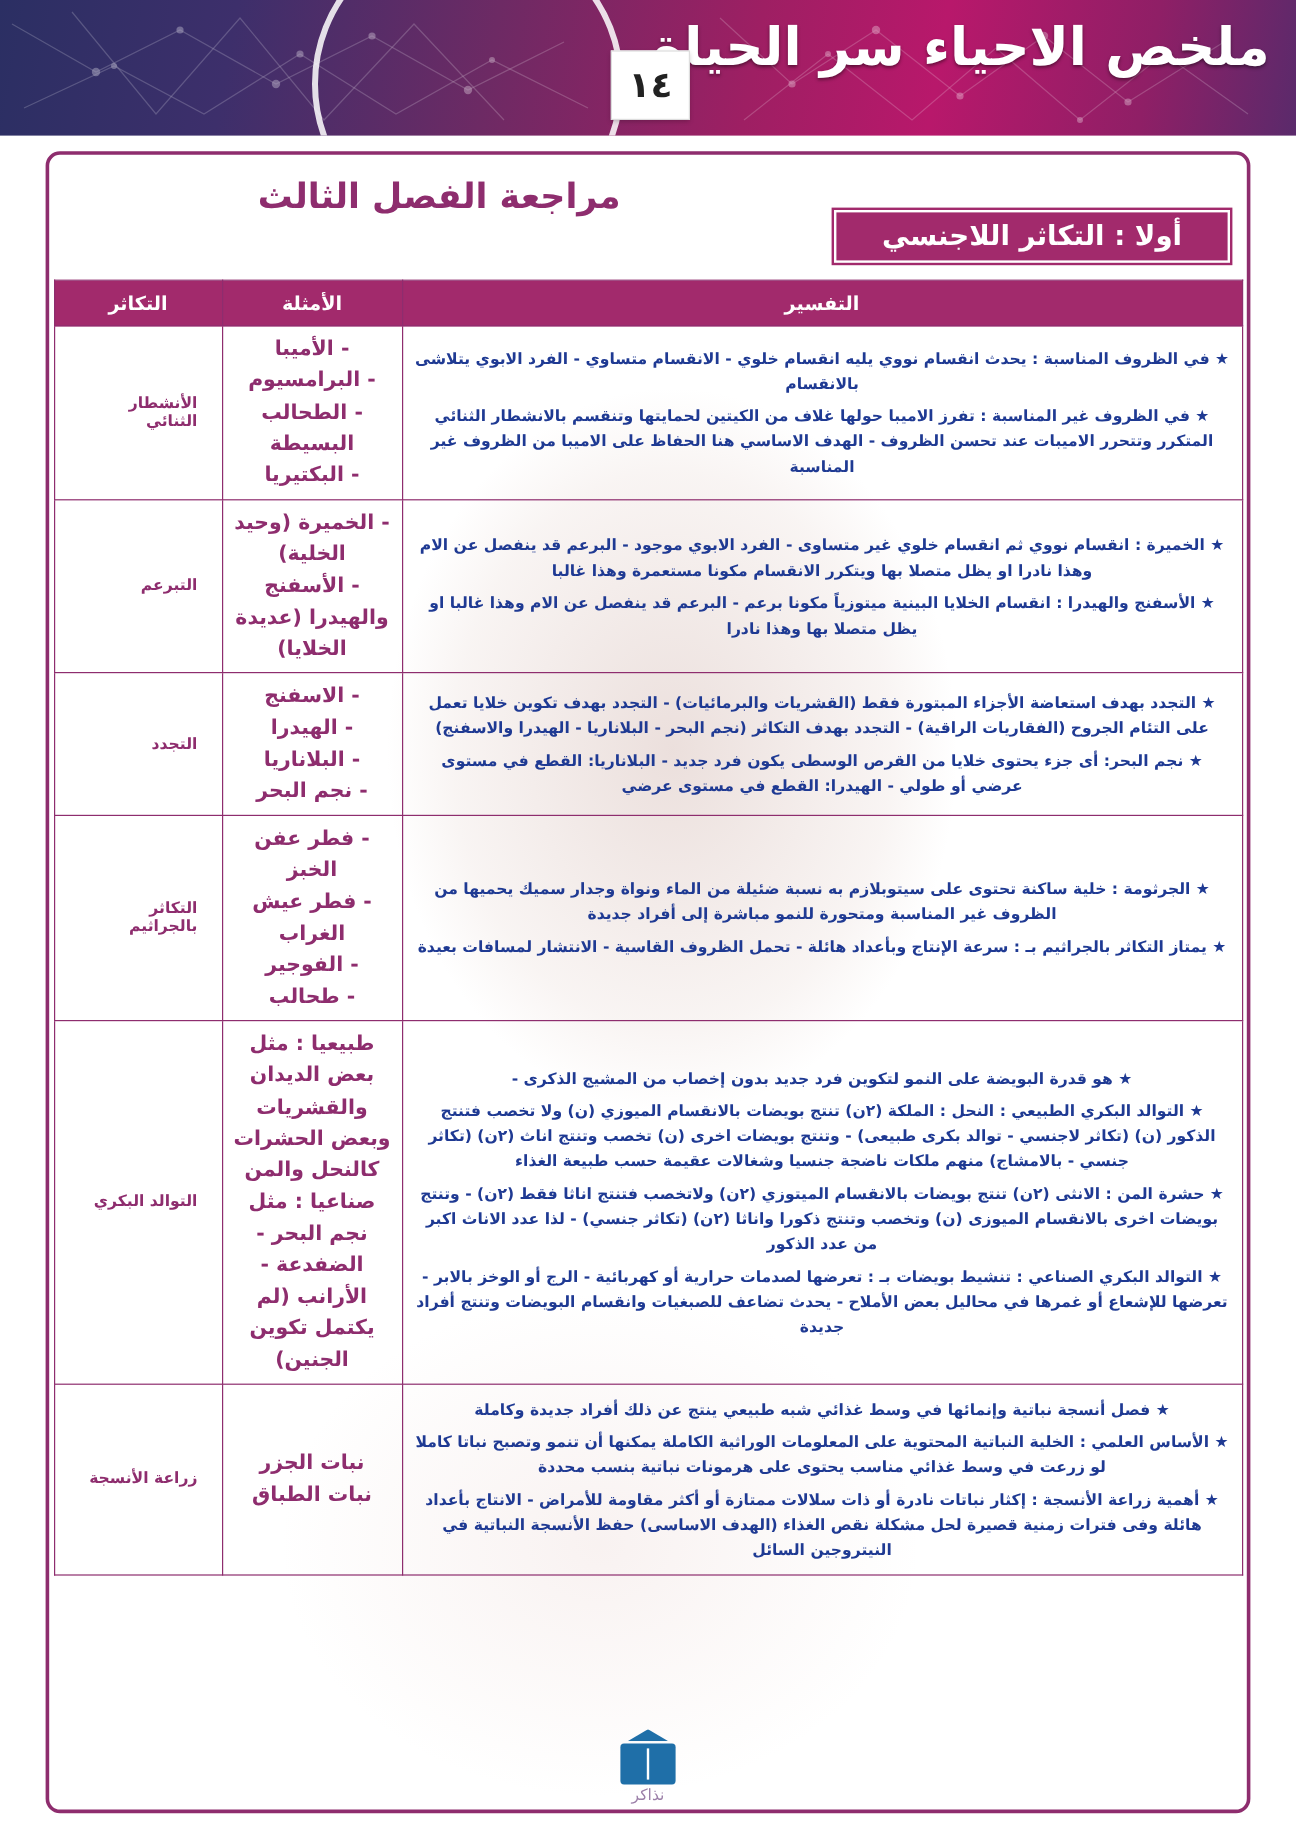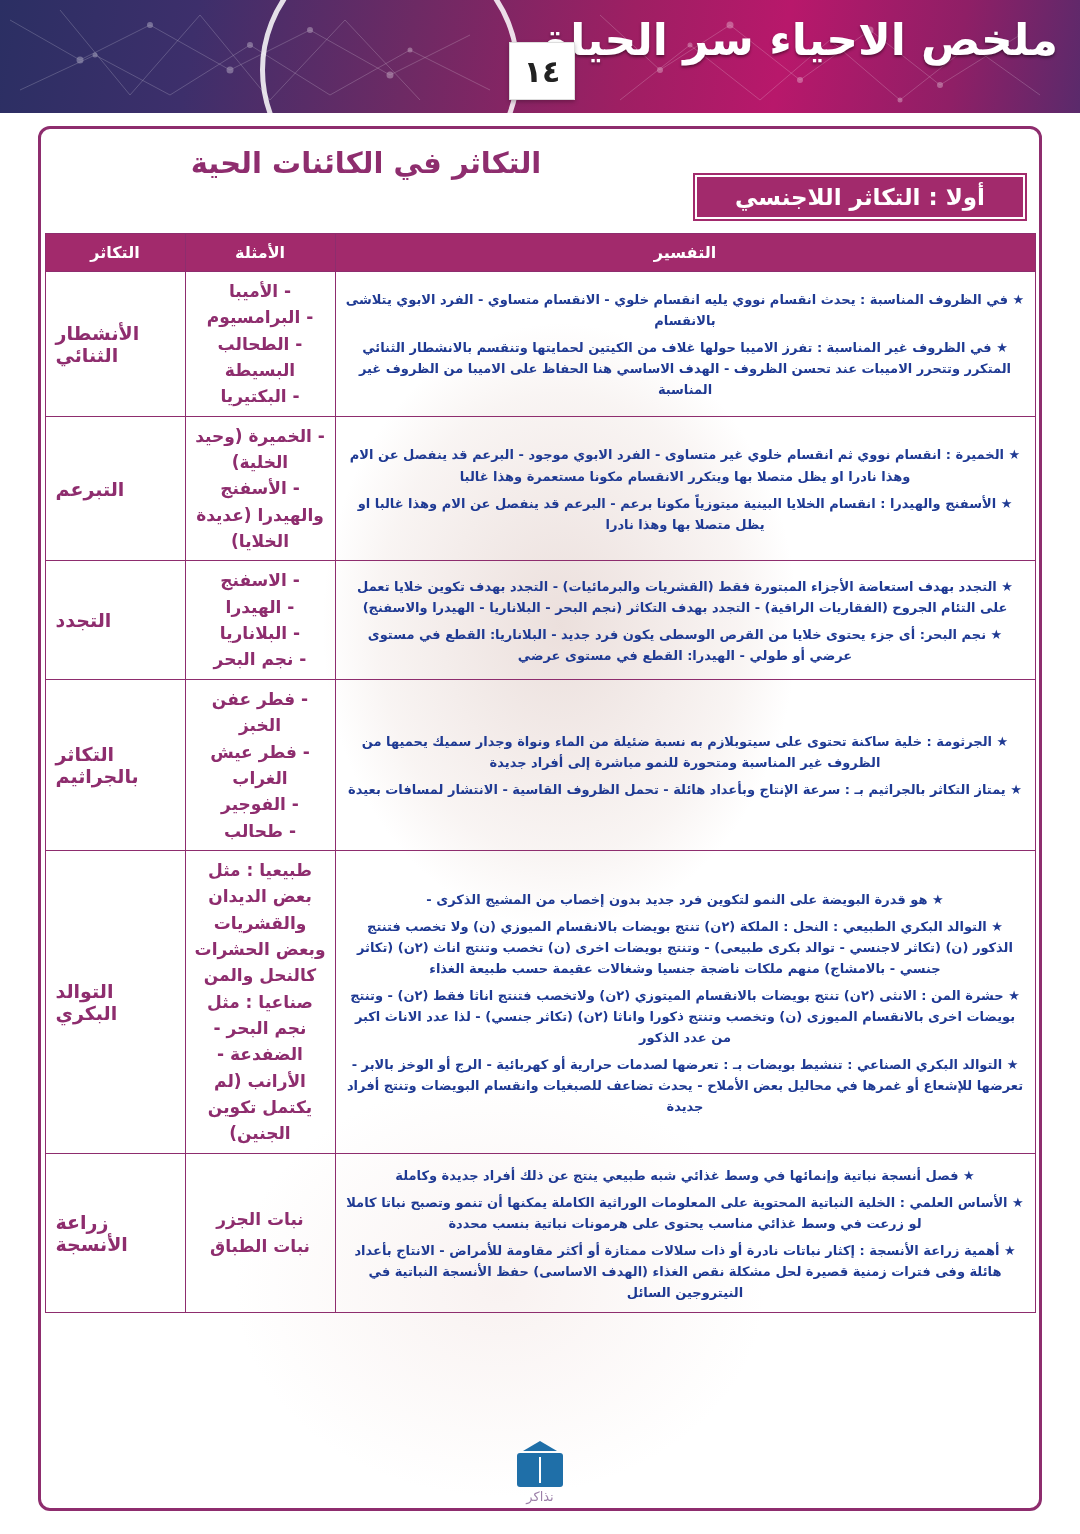--- a/index.html
+++ b/index.html
@@ -129,25 +129,25 @@
     font-size:16px;
     font-weight:bold;
     padding:7px 4px;
     height:38px;
   }
   col.c-exp { width:700px; }
   col.c-ex  { width:150px; }
   col.c-type{ width:140px; }
 
   td.type {
-    text-align:left;
+    text-align:right;
     color:#8e2d6e;
-    font-size:19px;
-    font-weight:bold;
-    padding:10px;
+    font-size:13px;
+    font-weight:bold;
+    padding:20px;
   }
   td.examples {
     text-align:center;
     color:#8e2d6e;
     font-size:17px;
     font-weight:bold;
     line-height:1.55;
     padding:6px 4px;
   }
   td.explain {
@@ -229,21 +229,21 @@
   <div class="header-title">ملخص الاحياء سر الحياة</div>
   <div class="page-badge">١٤</div>
 </div>
 
 <div class="sheet">
   <div class="watermark"></div>
 
   <div class="title-row">
     <div class="section-chip">أولا : التكاثر اللاجنسي</div>
     <div class="title-main">
-      <div class="l2">التكاثر في الكائنات الحية</div>
+      <div class="l1">مراجعة الفصل الثالث</div>
     </div>
   </div>
 
   <table class="main">
     <colgroup>
       <col class="c-exp">
         <col class="c-ex">
         <col class="c-type">
     </colgroup>
     <thead>

